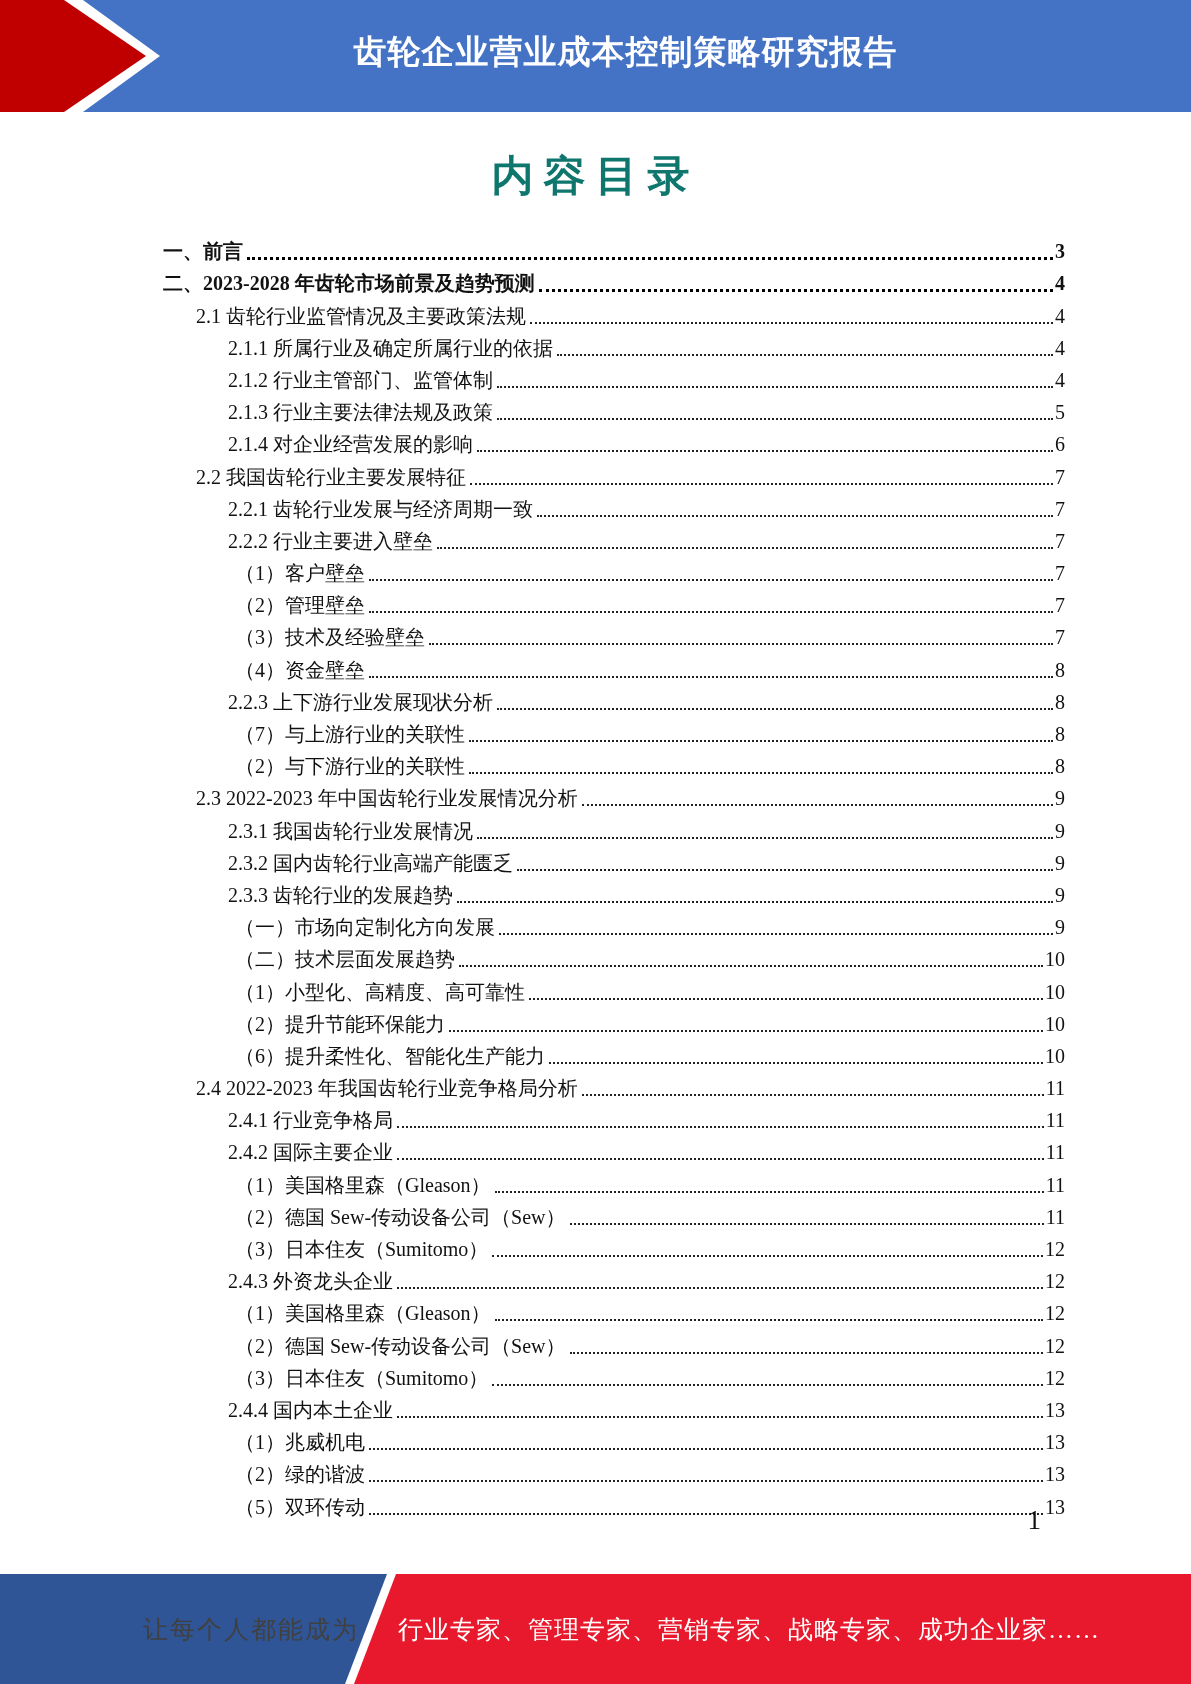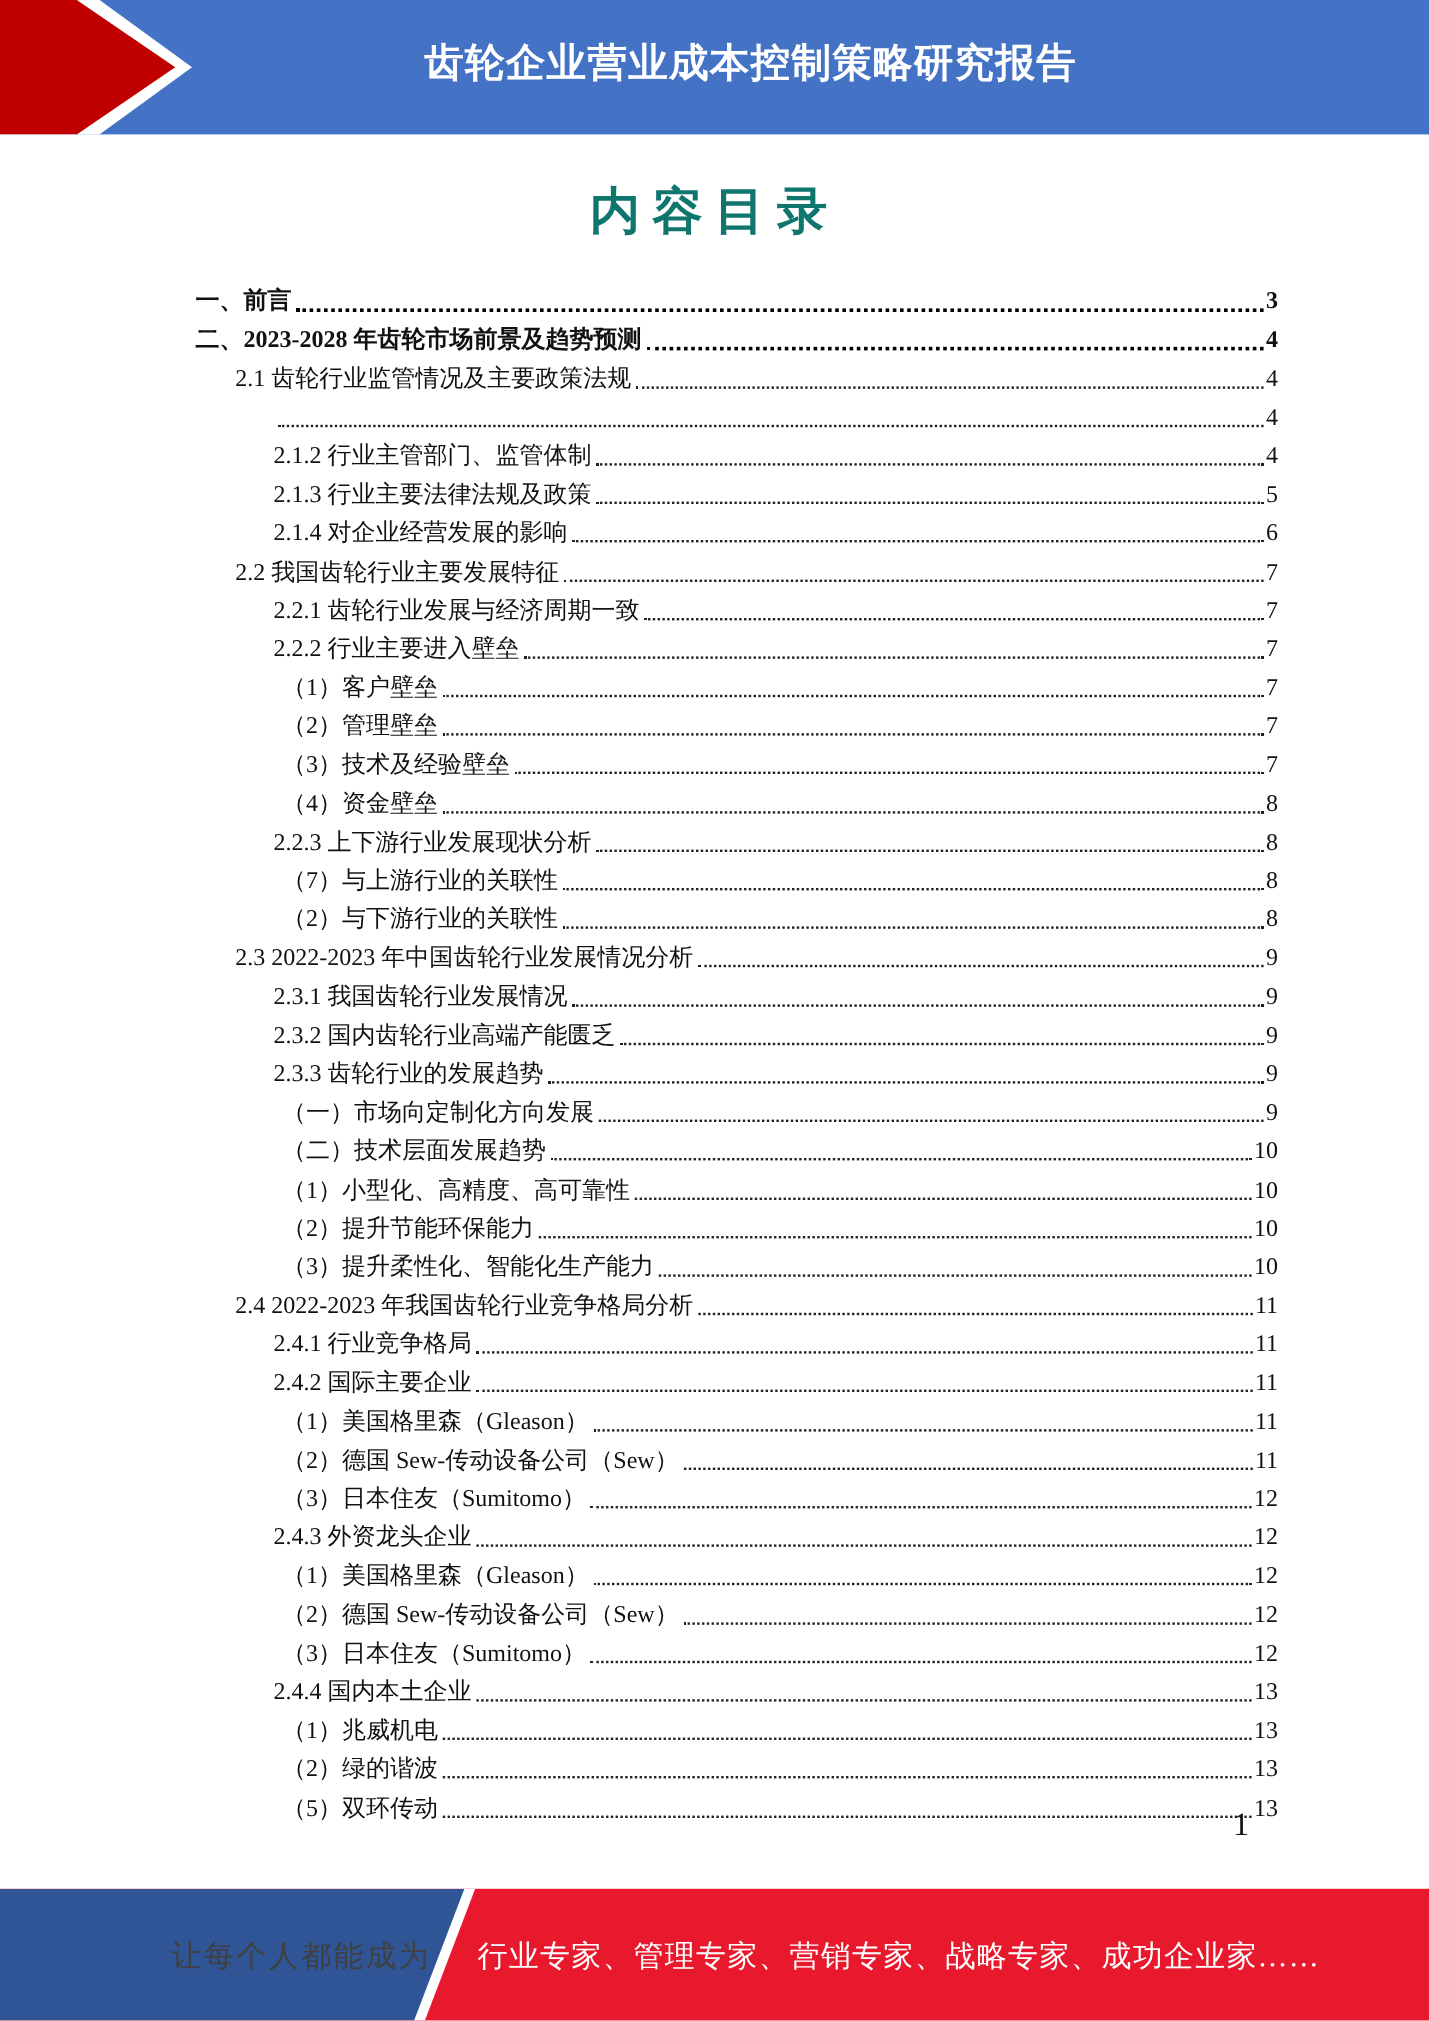--- a/index.html
+++ b/index.html
@@ -112,20 +112,21 @@
         <span class="t">二、2023-2028 年齿轮市场前景及趋势预测</span>
         <span class="leader"></span>
         <span class="p">4</span>
       </div>
       <div class="toc-row lv2">
         <span class="t">2.1 齿轮行业监管情况及主要政策法规</span>
         <span class="leader"></span>
         <span class="p">4</span>
       </div>
       <div class="toc-row lv3">
+        <span class="t">2.1.1 所属行业及确定所属行业的依据</span>
         <span class="leader"></span>
         <span class="p">4</span>
       </div>
       <div class="toc-row lv3">
         <span class="t">2.1.2 行业主管部门、监管体制</span>
         <span class="leader"></span>
         <span class="p">4</span>
       </div>
       <div class="toc-row lv3">
         <span class="t">2.1.3 行业主要法律法规及政策</span>
@@ -221,21 +222,21 @@
         <span class="t">（1）小型化、高精度、高可靠性</span>
         <span class="leader"></span>
         <span class="p">10</span>
       </div>
       <div class="toc-row lv4">
         <span class="t">（2）提升节能环保能力</span>
         <span class="leader"></span>
         <span class="p">10</span>
       </div>
       <div class="toc-row lv4">
-        <span class="t">（3）提升柔性化、智能化生产能力</span>
+        <span class="t">（6）提升柔性化、智能化生产能力</span>
         <span class="leader"></span>
         <span class="p">10</span>
       </div>
       <div class="toc-row lv2">
         <span class="t">2.4 2022-2023 年我国齿轮行业竞争格局分析</span>
         <span class="leader"></span>
         <span class="p">11</span>
       </div>
       <div class="toc-row lv3">
         <span class="t">2.4.1 行业竞争格局</span>

